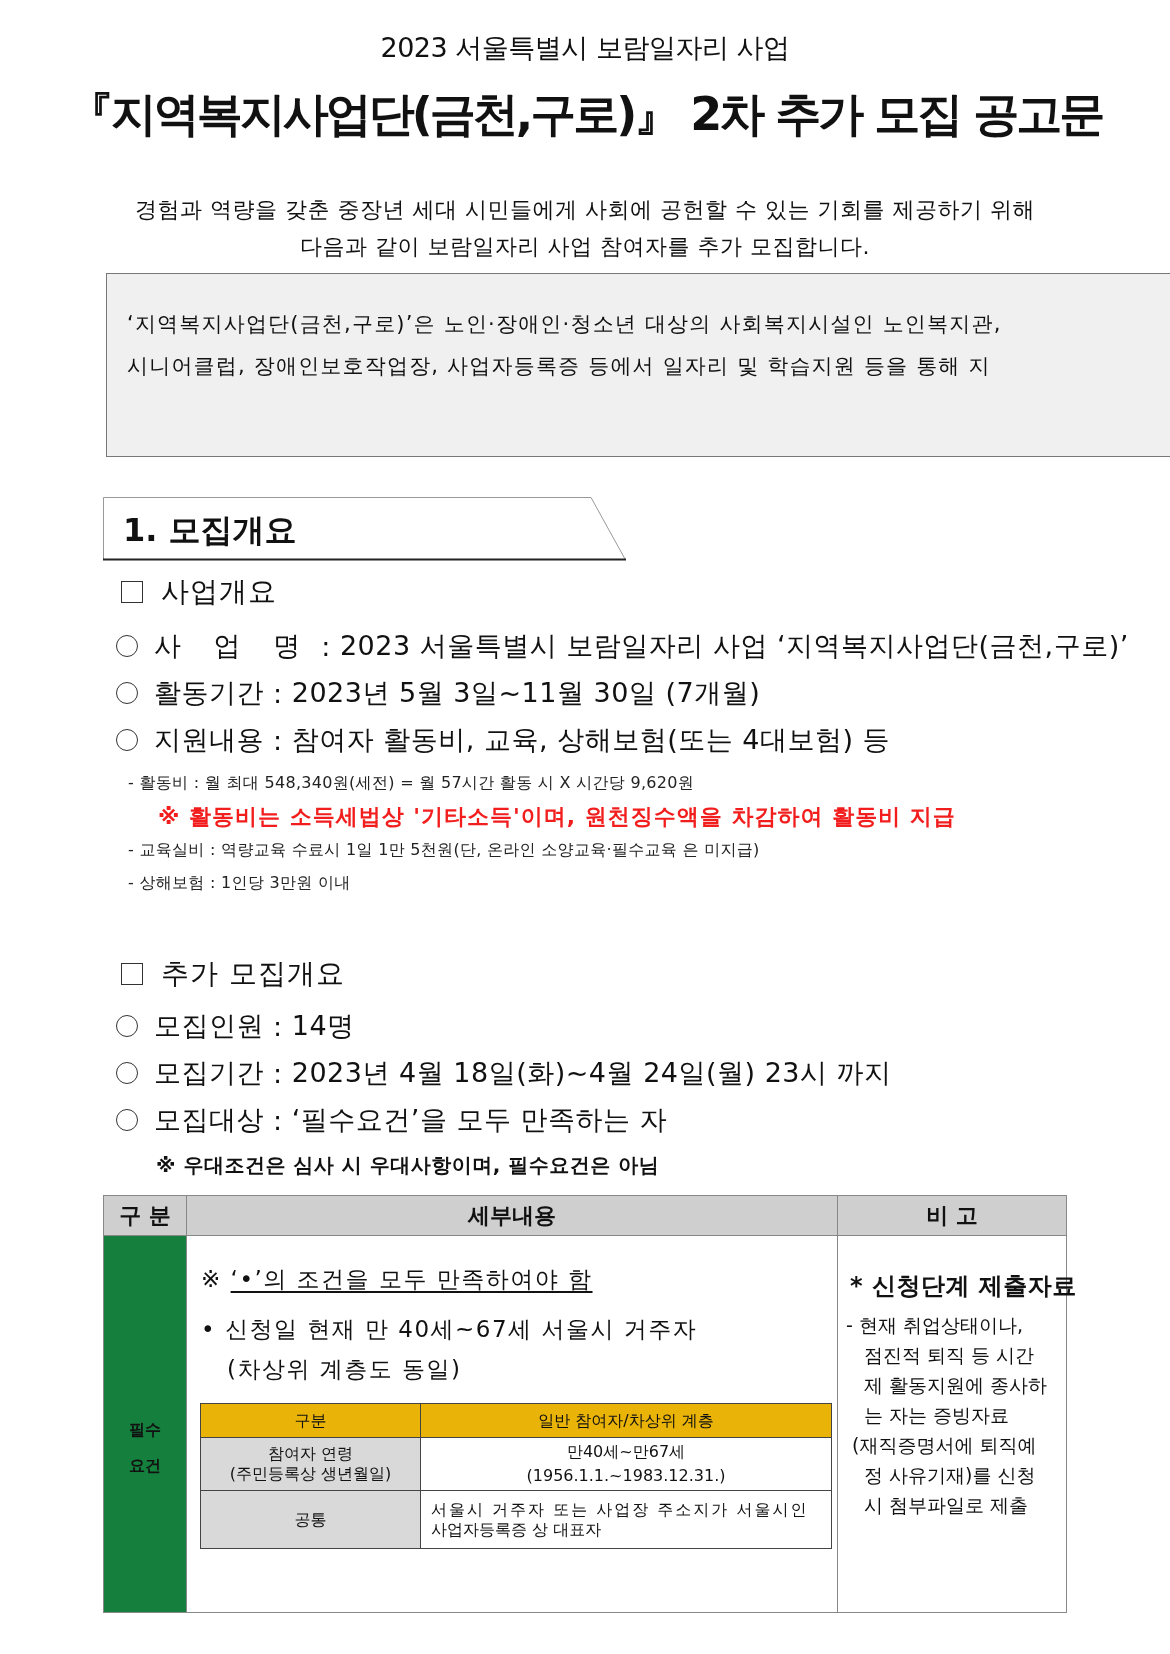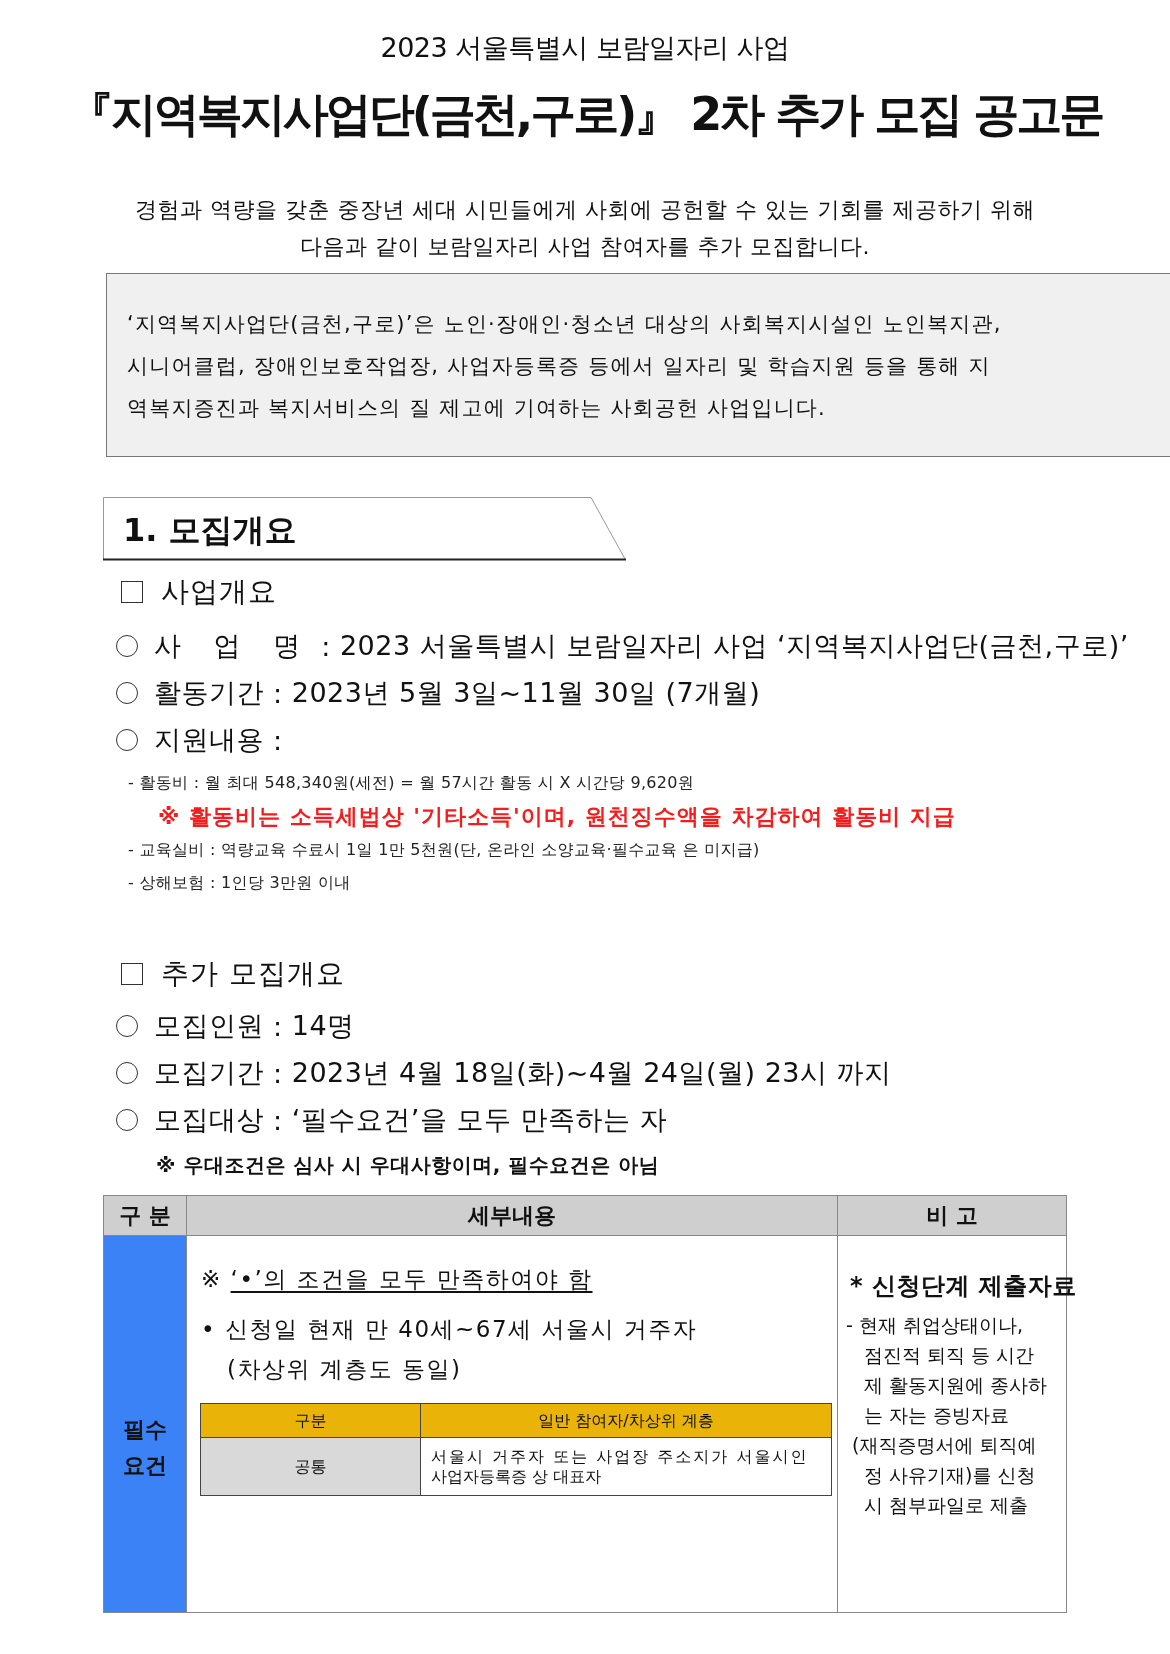--- a/index.html
+++ b/index.html
@@ -22,23 +22,23 @@
   .sub { left:128px; font-size:16px; letter-spacing:0.3px; white-space:nowrap; color:#222; }
   .warn-red { left:158px; font-size:22px; font-weight:bold; color:#f21d1d; letter-spacing:1px; white-space:nowrap; }
   .note { left:156px; font-size:20px; font-weight:bold; letter-spacing:0.5px; white-space:nowrap; }
   
   .tbl { left:103px; top:1195px; width:964px; height:418px; border:1px solid #888; box-sizing:border-box; }
   .th { position:absolute; top:0; height:40px; background:#cfcfcf; border-bottom:1px solid #888;
         box-sizing:border-box; display:flex; align-items:center; justify-content:center; font-size:22px; font-weight:bold; }
   .col1 { left:0; width:83px; border-right:1px solid #888; }
   .col2 { left:83px; width:651px; border-right:1px solid #888; }
   .col3 { left:734px; width:228px; }
-  .td1 { position:absolute; left:0; top:40px; width:83px; height:376px; background:#3b82f6; border-right:1px solid #888;
+  .td1 { position:absolute; left:0; top:40px; width:83px; height:376px; background:#15803d; border-right:1px solid #888;
          box-sizing:border-box; display:flex; align-items:center; justify-content:center; text-align:center;
-         font-size:22px; font-weight:bold; line-height:36px; }
+         font-size:16px; font-weight:bold; line-height:36px; }
   .td1-inner { margin-top:48px; }
   .td2 { position:absolute; left:83px; top:40px; width:651px; height:376px; border-right:1px solid #888; box-sizing:border-box; }
   .td3 { position:absolute; left:734px; top:40px; width:228px; height:376px; }
   .req-note { position:absolute; left:14px; top:28px; font-size:23px; letter-spacing:1.5px; white-space:nowrap; }
   .req-note u { text-decoration:underline; text-underline-offset:4px; }
   .req-bullet { position:absolute; left:14px; top:78px; font-size:23px; letter-spacing:1.5px; white-space:nowrap; }
   .req-bullet2 { position:absolute; left:40px; top:118px; font-size:23px; letter-spacing:1.5px; white-space:nowrap; }
   .inner { position:absolute; left:13px; top:167px; width:632px; border-collapse:collapse; font-size:16px; }
   .inner td { border:1px solid #444; text-align:center; padding:0; line-height:20px; }
   .inner tr.h td { height:33px; background:#eab308; }
@@ -54,21 +54,20 @@
 
 <div class="abs subtitle">2023 서울특별시 보람일자리 사업</div>
 <div class="abs title">『지역복지사업단(금천,구로)』 2차 추가 모집 공고문</div>
 
 <div class="abs intro" style="top:195px;">경험과 역량을 갖춘 중장년 세대 시민들에게 사회에 공헌할 수 있는 기회를 제공하기 위해</div>
 <div class="abs intro" style="top:232px;">다음과 같이 보람일자리 사업 참여자를 추가 모집합니다.</div>
 
 <div class="abs summary-box">
   <p style="top:36px;">‘지역복지사업단(금천,구로)’은 노인·장애인·청소년 대상의 사회복지시설인 노인복지관,</p>
   <p style="top:78px;">시니어클럽, 장애인보호작업장, 사업자등록증 등에서 일자리 및 학습지원 등을 통해 지</p>
-  <p style="top:120px;">역복지증진과 복지서비스의 질 제고에 기여하는 사회공헌 사업입니다.</p>
 </div>
 
 <div class="abs section-head">
   <svg width="523" height="64">
     <polyline points="0.5,62 0.5,0.5 488,0.5 522,62" fill="#fff" stroke="#999" stroke-width="1"></polyline>
     <line x1="0" y1="62.5" x2="523" y2="62.5" stroke="#222" stroke-width="2"></line>
   </svg>
   <span>1. 모집개요</span>
 </div>
 
@@ -86,20 +85,21 @@
 <div class="abs item" style="top:675px;">
   <span class="circ"></span>
   <span>활동기간</span>
   <span>&nbsp;:&nbsp;</span>
   <span>2023년 5월 3일~11월 30일 (7개월)</span>
 </div>
 <div class="abs item" style="top:722px;">
   <span class="circ"></span>
   <span>지원내용</span>
   <span>&nbsp;:&nbsp;</span>
+  <span>참여자 활동비, 교육, 상해보험(또는 4대보험) 등</span>
 </div>
 
 <div class="abs sub" style="top:773px;">- 활동비 : 월 최대 548,340원(세전) = 월 57시간 활동 시 X 시간당 9,620원</div>
 <div class="abs warn-red" style="top:802px;">※ 활동비는 소득세법상 '기타소득'이며, 원천징수액을 차감하여 활동비 지급</div>
 <div class="abs sub" style="top:840px;">- 교육실비 : 역량교육 수료시 1일 1만 5천원(단, 온라인 소양교육·필수교육 은 미지급)</div>
 <div class="abs sub" style="top:873px;">- 상해보험 : 1인당 3만원 이내</div>
 
 <div class="abs sq-head" style="top:955px;">
   <span class="sq"></span>
   <span>추가 모집개요</span>
@@ -143,20 +143,30 @@
     </div>
     <div class="req-bullet">• 신청일 현재 만 40세~67세 서울시 거주자</div>
     <div class="req-bullet2">(차상위 계층도 동일)</div>
 
     <table class="inner">
       <tbody>
           <tr class="h">
         <td style="width:219px;">구분</td>
         <td>일반 참여자/차상위 계층</td>
       </tr>
+      <tr class="r1">
+        <td class="gray">
+          <div>참여자 연령</div>
+          <div>(주민등록상 생년월일)</div>
+        </td>
+        <td style="line-height:24px;">
+          <div>만40세~만67세</div>
+          <div>(1956.1.1.~1983.12.31.)</div>
+        </td>
+      </tr>
       <tr class="r2">
         <td class="gray">공통</td>
         <td class="left" style="text-align:left;">
           <div style="letter-spacing:2px;">서울시 거주자 또는 사업장 주소지가 서울시인</div>
           <div>사업자등록증 상 대표자</div>
         </td>
       </tr>
     </tbody>
       </table>
   </div>

